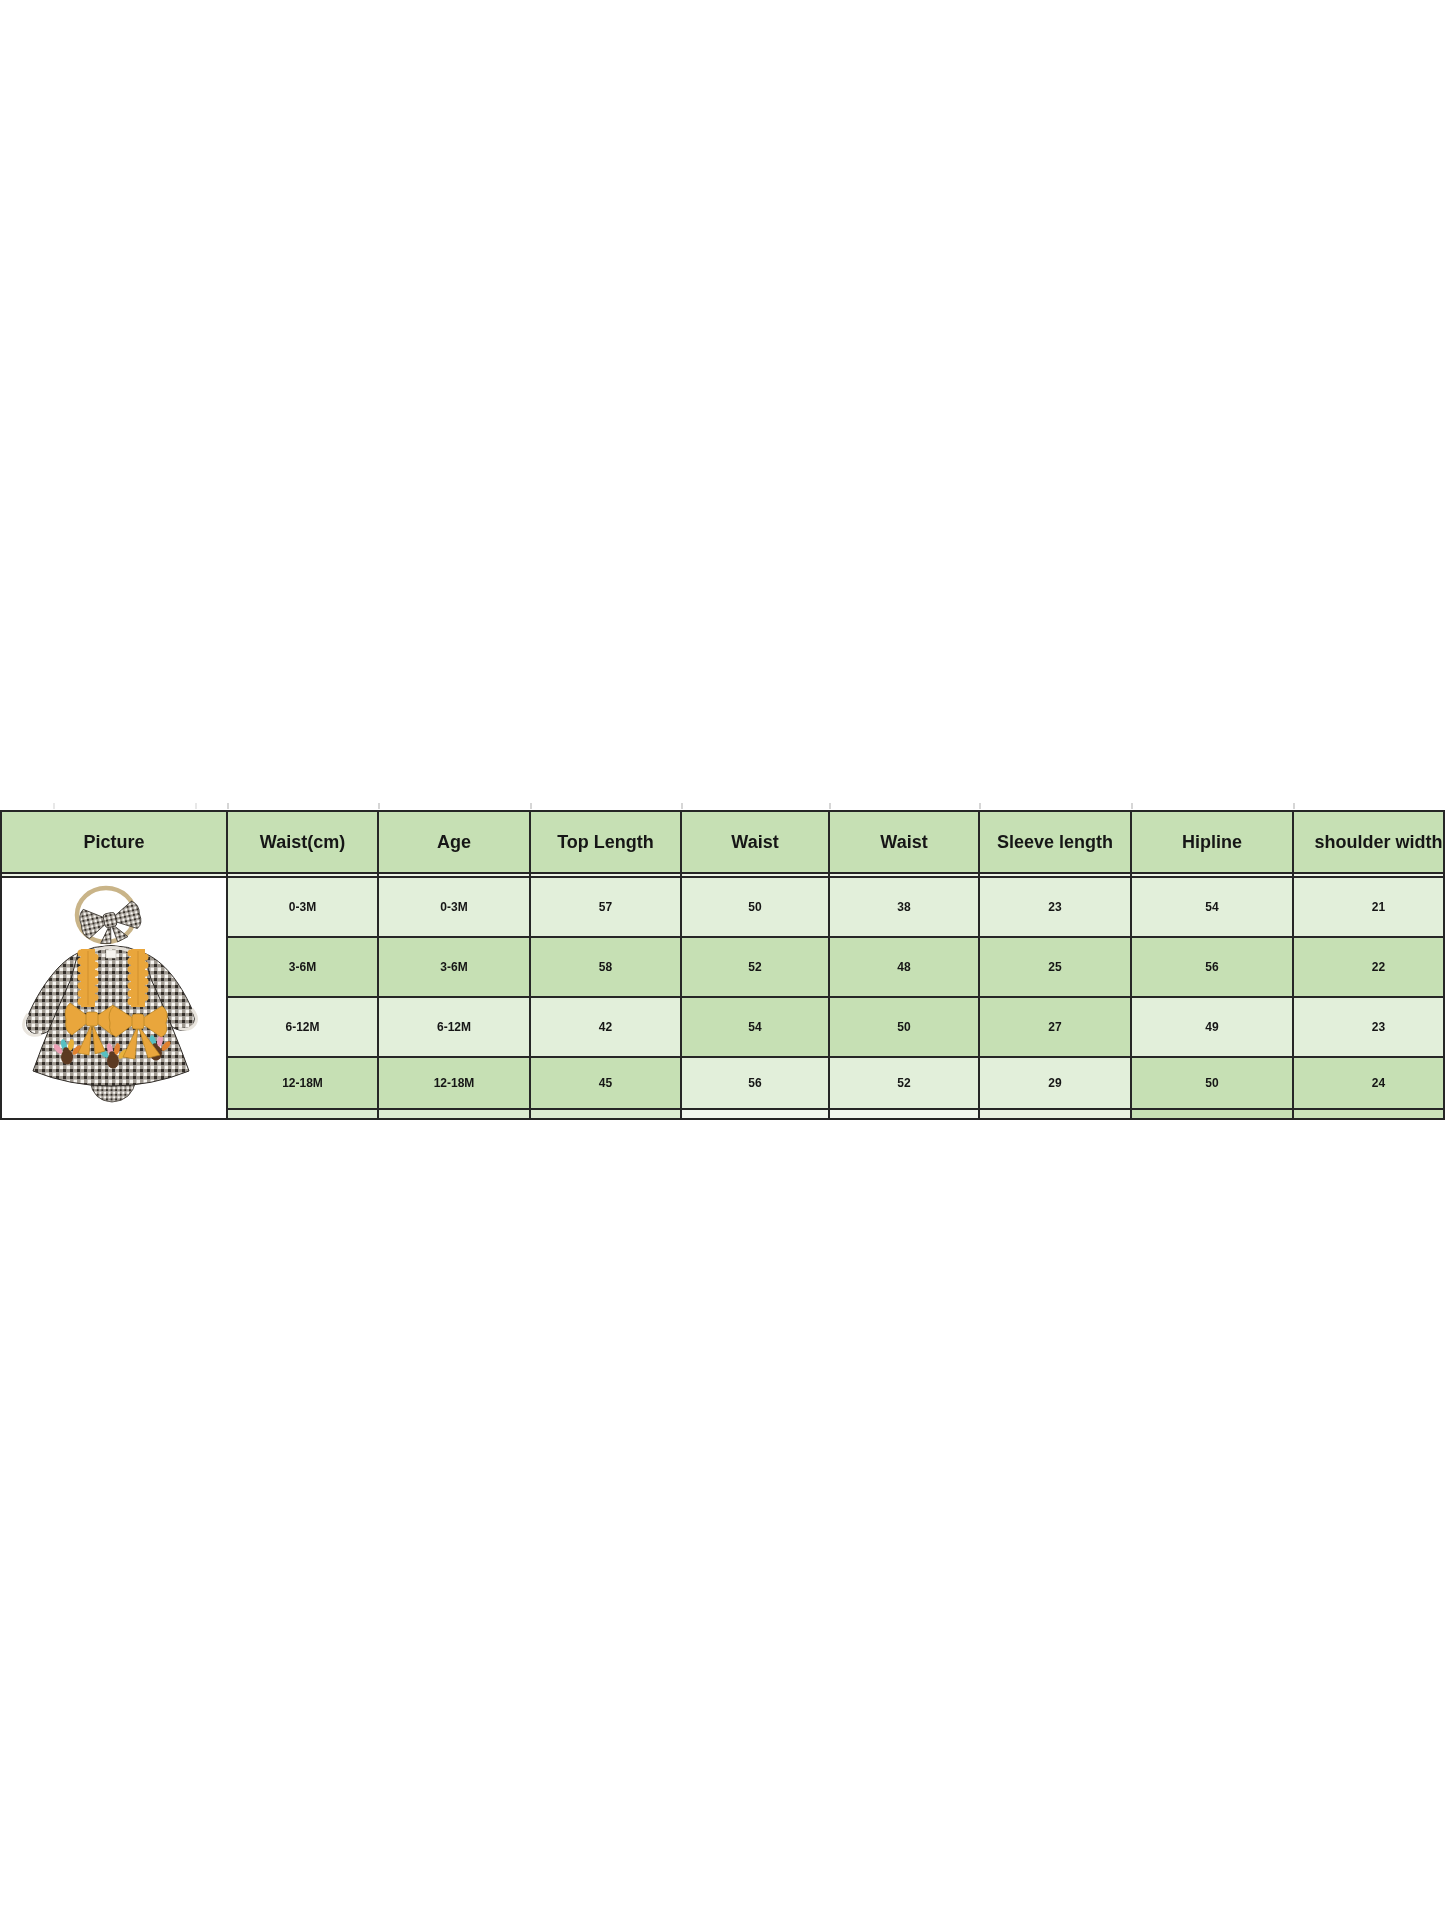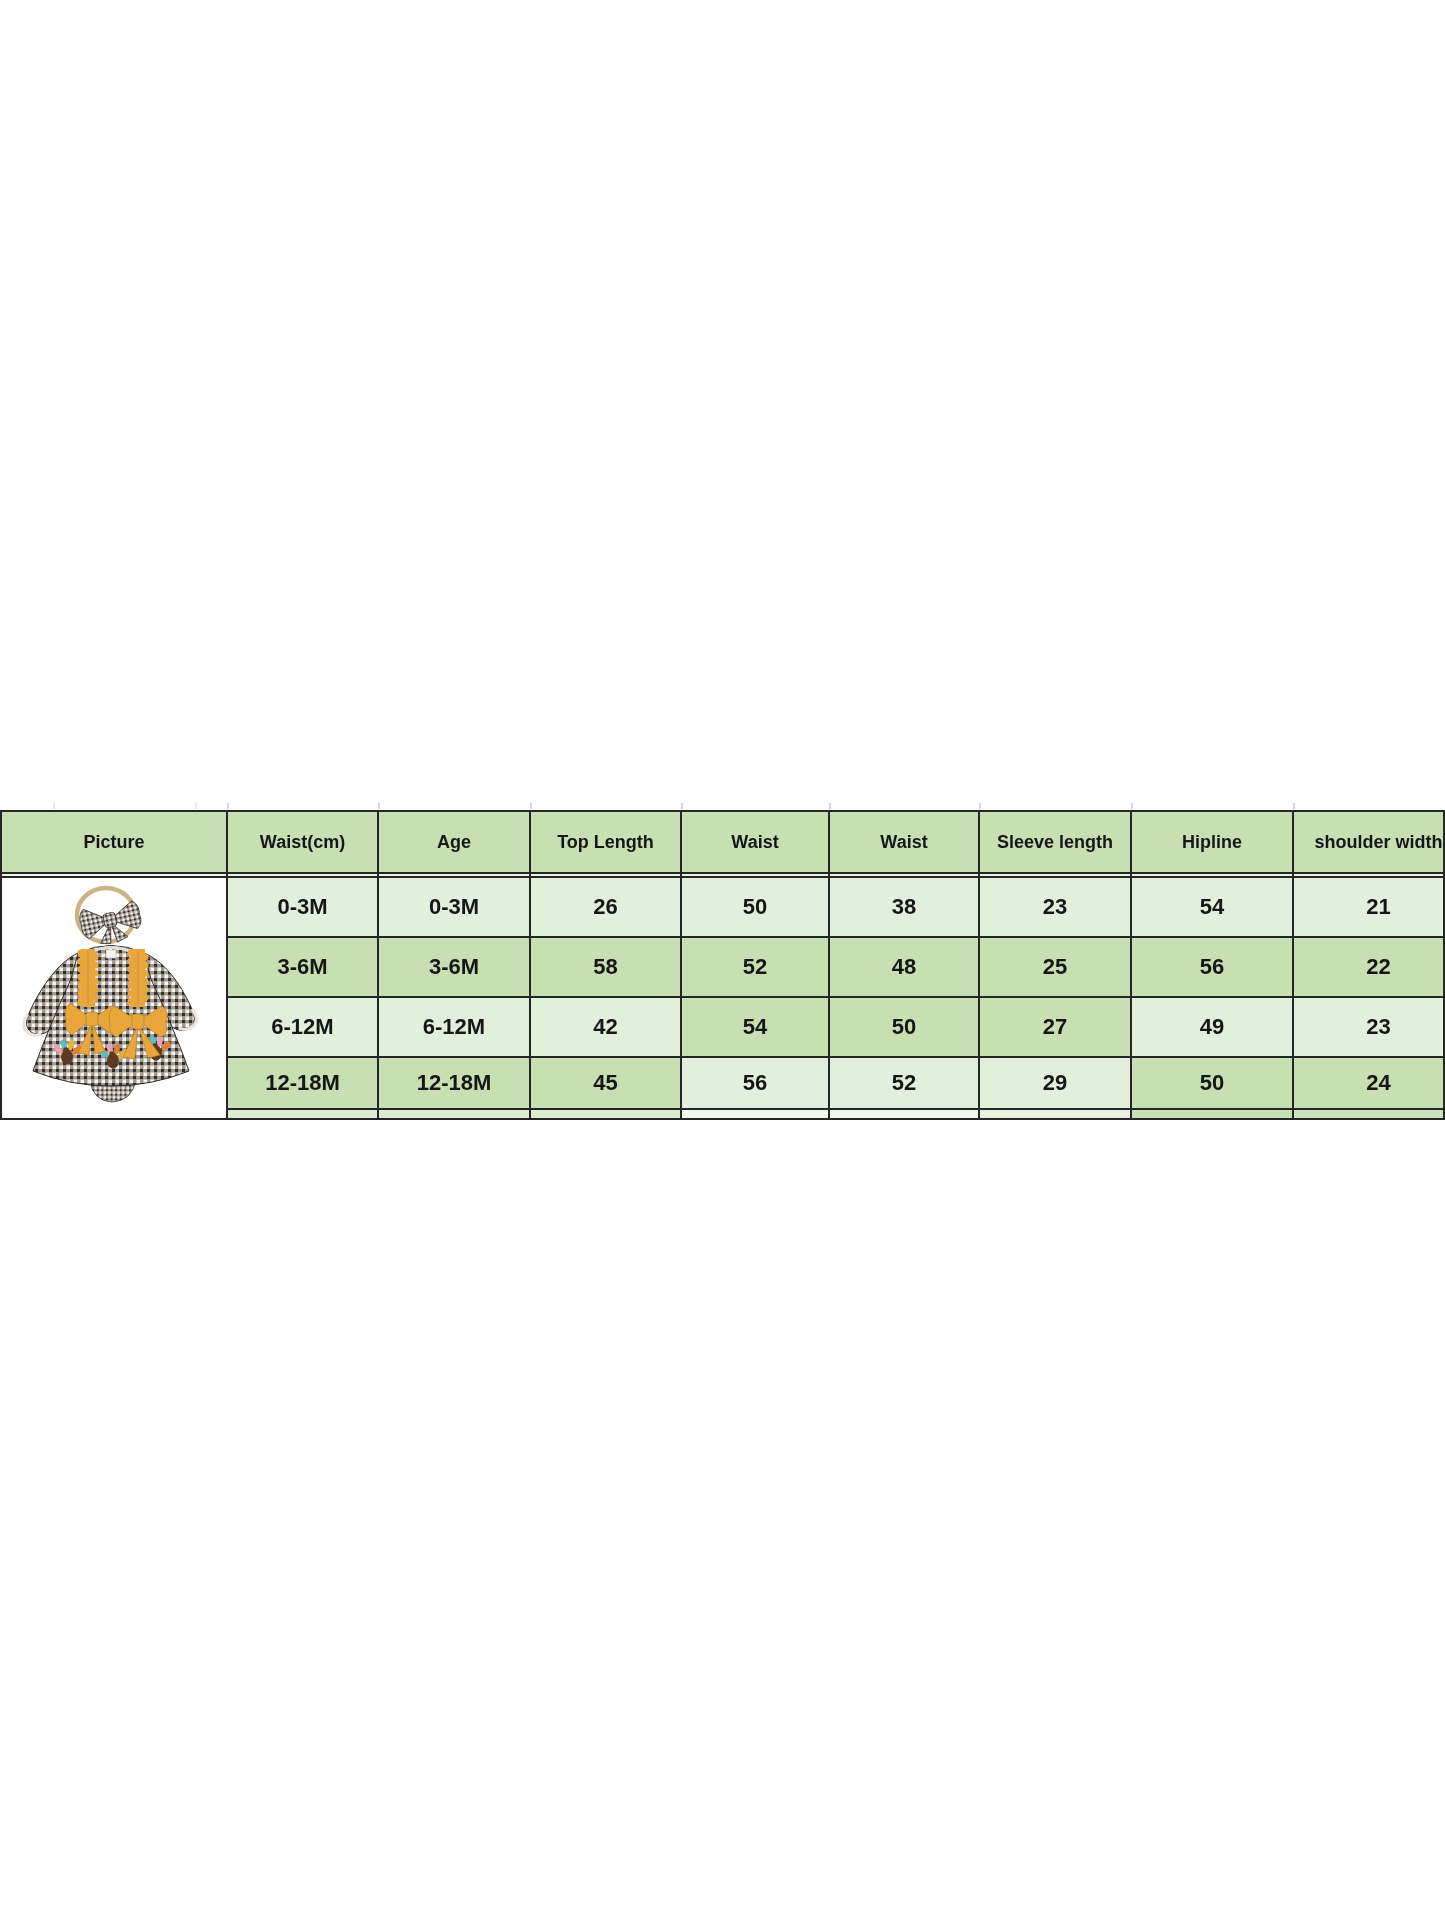--- a/index.html
+++ b/index.html
@@ -15,21 +15,21 @@
     grid-template-rows:62px 4px 60px 60px 60px 52px 8px;
   }
   .c{
     box-sizing:border-box;
     border-right:2px solid #262626;border-bottom:2px solid #262626;
     display:flex;align-items:center;justify-content:center;
     overflow:hidden;white-space:nowrap;
   }
   .lastcol{border-right:none;padding-left:20px;}
   .hd{font-weight:700;font-size:18px;}
-  .val{font-weight:700;font-size:22px;}
+  .val{font-weight:700;font-size:12px;}
   .bg-l{background:#e2efda;}
   .bg-m{background:#c6e0b4;}
   .band{background:#eef5e7;}
   .sliver{border-bottom:none;}
   .sl-a{background:#dcebd2;}
   .sl-b{background:#f2f8ee;}
   .sl-c{background:#e9f2e2;}
   .sl-d{background:#c6e0b4;}
   .sl-e{background:#cbe3ba;}
   .pic-cell{
@@ -166,21 +166,21 @@
         <path d="M124,152 L146,182 L134,185 Z"></path>
         <path d="M124,148 L100,133 Q93,139 96,150 Q94,160 102,164 Z"></path>
         <path d="M124,148 L148,133 Q156,139 152,150 Q155,161 147,164 Z"></path>
         <rect x="118" y="141" width="12" height="15" rx="3"></rect>
       </g>
     </svg>
   </div>
 
   <div class="c val bg-l">0-3M</div>
   <div class="c val bg-l">0-3M</div>
-  <div class="c val bg-l">26</div>
+  <div class="c val bg-l">57</div>
   <div class="c val bg-l">50</div>
   <div class="c val bg-l">38</div>
   <div class="c val bg-l">23</div>
   <div class="c val bg-l">54</div>
   <div class="c val bg-l lastcol">21</div>
 
   <div class="c val bg-m">3-6M</div>
   <div class="c val bg-m">3-6M</div>
   <div class="c val bg-m">58</div>
   <div class="c val bg-m">52</div>

